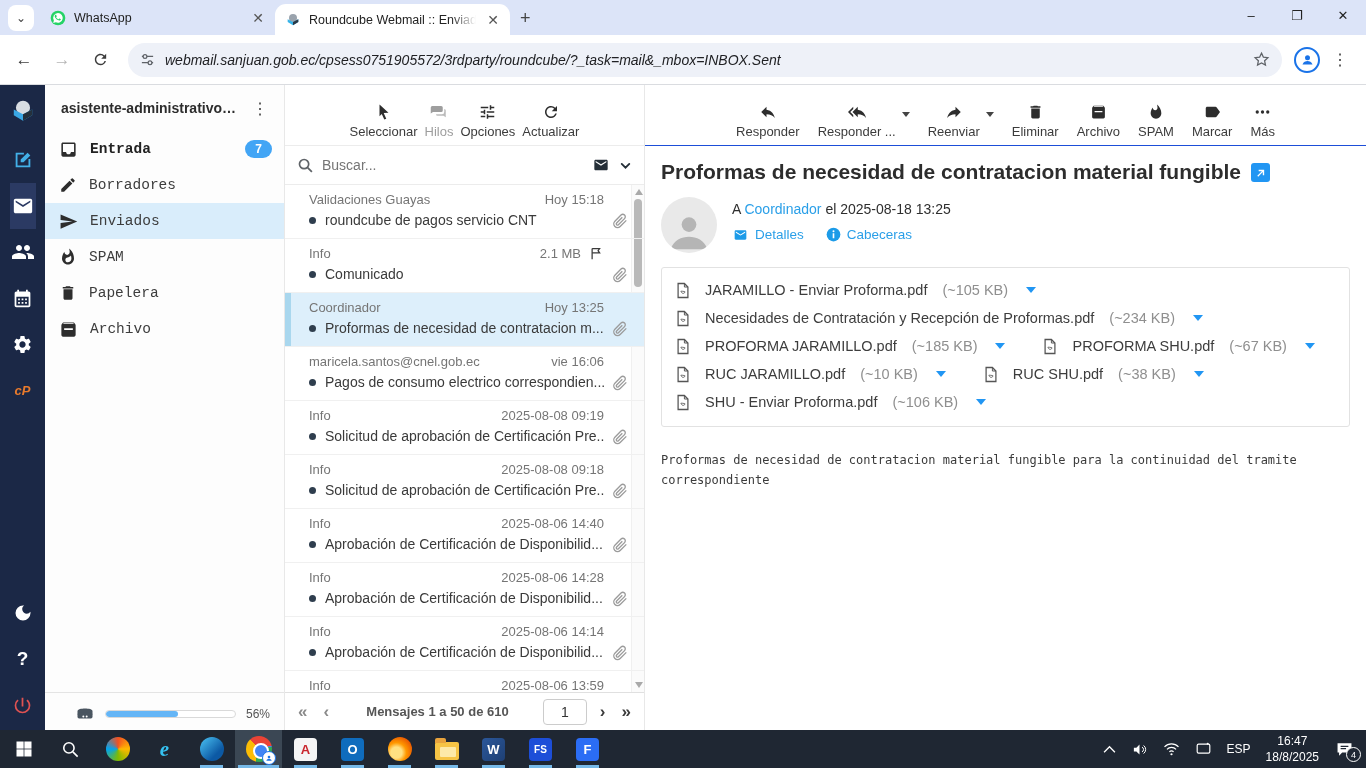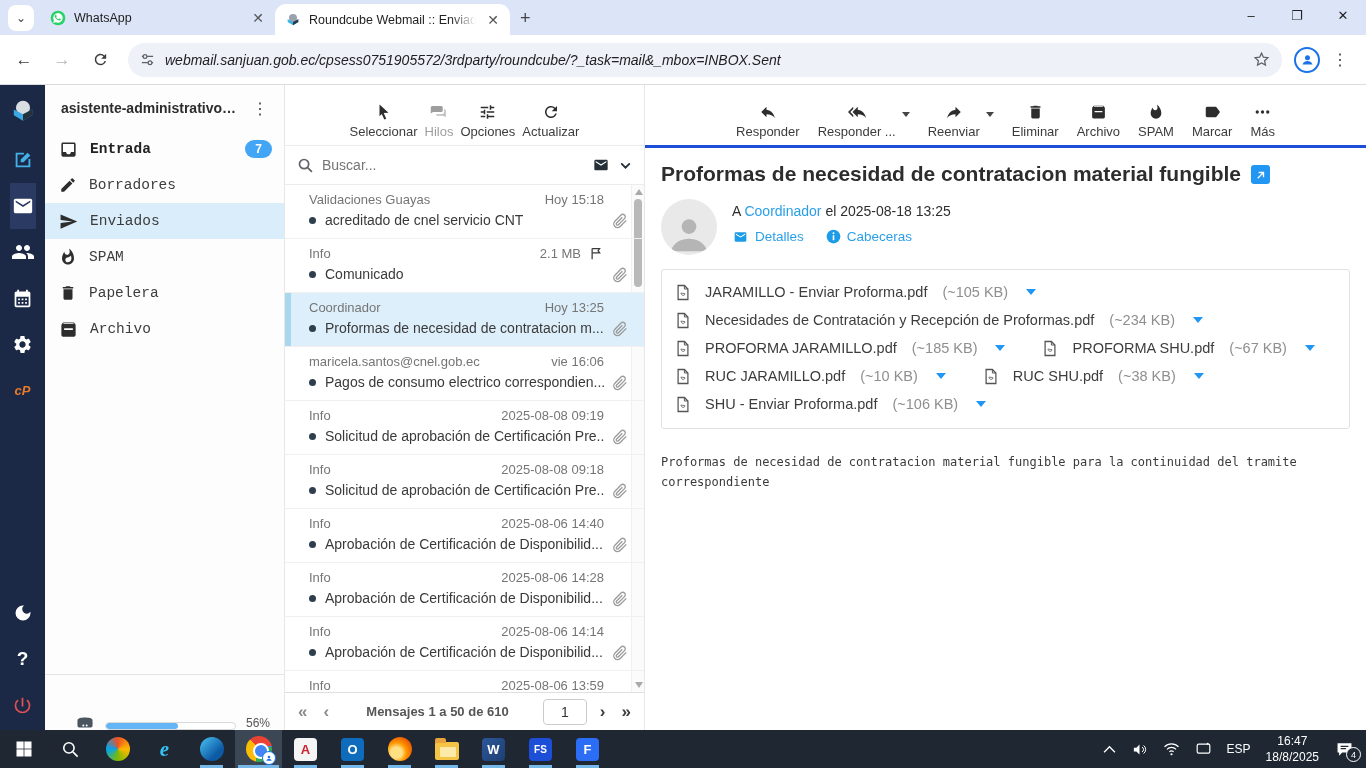--- a/index.html
+++ b/index.html
@@ -39,21 +39,21 @@
 
   .folders-col { width:240px; display:flex; flex-direction:column; flex:none; background:#fdfdfd; border-right:1px solid #e8e8e8; }
   .account-row { height:46px; display:flex; align-items:center; padding:0 10px 0 16px; gap:6px; }
   .account-name { flex:1; font-size:14px; font-weight:bold; color:#2d2d2d; white-space:nowrap; overflow:hidden; text-overflow:ellipsis; }
   .folder { height:36px; display:flex; align-items:center; gap:12px; padding:0 12px 0 14px; font-size:14.5px; color:#3d3d3d; }
   .folder svg { flex:none; }
   .folder.selected { background:#d9edfb; }
   .folder.bold .folder-label { font-weight:bold; color:#222; }
   .folder-label { flex:1; white-space:nowrap; overflow:hidden;font-family:Liberation Mono, monospace; }
   .badge { background:#42a5f5; color:#fff; font-size:12px; font-weight:bold; border-radius:9px; padding:2px 10px; }
-  .quota-row { margin-top:auto; height:56px; border-top:1px solid #e4e4e4; display:flex; align-items:flex-end; gap:10px; padding:4px 14px 0 30px; }
+  .quota-row { margin-top:auto; height:38px; border-top:1px solid #e4e4e4; display:flex; align-items:center; gap:10px; padding:4px 14px 0 30px; }
   .quota-bar { flex:1; height:8px; border:1px solid #d9d9d9; border-radius:5px; background:#fff; overflow:hidden; }
   .quota-fill { height:100%; background:#64b5f6; border-radius:5px; }
   .quota-text { font-size:12px; color:#555; }
 
   .list-col { width:360px; display:flex; flex-direction:column; flex:none; border-right:1px solid #e8e8e8; min-height:0; }
   .list-toolbar { height:60px; display:flex; align-items:flex-end; justify-content:center; gap:7px; padding-bottom:6px; flex:none; }
   .tbtn { display:flex; flex-direction:column; align-items:center; gap:3px; font-size:13px; color:#3c3c3c; }
   .tbtn svg { display:block; }
   .tbtn.disabled { color:#9e9e9e; }
   .search-row { height:40px; border-top:1px solid #ececec; border-bottom:1px solid #ececec; display:flex; align-items:center; padding:0 12px; gap:8px; flex:none; }
@@ -76,21 +76,21 @@
   .clip { position:absolute; right:16px; bottom:9px; }
   .list-footer { height:38px; border-top:1px solid #e0e0e0; display:flex; align-items:center; padding:0 10px; gap:10px; flex:none; }
   .pg { font-size:17px; font-weight:bold; color:#8a8a8a; padding:0 3px; }
   .pg.dark { color:#3c3c3c; }
   .pg-text { flex:1; text-align:center; font-size:13px; font-weight:bold; color:#555; }
   .pg-input { width:44px; height:26px; border:1px solid #ccc; border-radius:4px; text-align:center; font-size:14px; color:#333; }
 
   .view-col { flex:1; display:flex; flex-direction:column; min-height:0; }
   .view-toolbar { height:60px; display:flex; align-items:flex-end; justify-content:center; gap:18px; padding-bottom:6px; flex:none; }
   .tb-caret { width:0; height:0; border-left:4px solid transparent; border-right:4px solid transparent; border-top:5px solid #444; align-self:flex-end; margin:0 0 22px -12px; }
-  .view-body { flex:1; border-top:3px solid #1d4ed8; padding:14px 16px 0 16px; overflow:hidden; }
+  .view-body { flex:1; border-top:1px solid #1d4ed8; padding:14px 16px 0 16px; overflow:hidden; }
   .subject-row { display:flex; align-items:center; gap:10px; }
   .subject { font-size:21px; font-weight:bold; color:#2d2d2d; }
   .extlink { width:19px; height:19px; background:#2196f3; border-radius:3px; display:flex; align-items:center; justify-content:center; flex:none; }
   .header-row { display:flex; gap:15px; margin-top:13px; }
   .avatar { width:56px; height:56px; border-radius:50%; background:#e9e9e9; overflow:hidden; display:flex; align-items:flex-end; justify-content:center; flex:none; }
   .meta-line { font-size:14px; color:#2e2e2e; margin-top:4px; }
   .meta-line a { color:#2a9fe8; text-decoration:none; }
   .meta-actions { display:flex; gap:22px; margin-top:10px; align-items:center; }
   .meta-action { display:flex; align-items:center; gap:6px; font-size:13.5px; color:#2a9fe8; }
   .att-box { margin-top:14px; border:1px solid #e2e2e2; border-radius:3px; padding:8px 14px 10px; }
@@ -346,21 +346,21 @@
       <div class="msg-row">
     <div class="msg-line1">
       <span>Validaciones Guayas</span>
       <span class="msg-meta">
         <span>Hoy 15:18</span>
 
       </span>
     </div>
     <div class="msg-line2">
       <span class="unread-dot"></span>
-      <span class="msg-subject">acreditado de cnel servicio CNT</span>
+      <span class="msg-subject">roundcube de pagos servicio CNT</span>
     </div>
     <svg class="clip" width="16" height="16" viewBox="0 0 24 24" fill="none" stroke="#9b9b9b" stroke-width="2">
               <path d="M21.44 11.05 12.25 20.24a5.6 5.6 0 0 1-7.92-7.92L13.52 3.13a3.73 3.73 0 1 1 5.28 5.28L9.61 17.6a1.87 1.87 0 0 1-2.64-2.64l8.49-8.49"></path>
             </svg>
   </div>
           <div class="msg-row">
     <div class="msg-line1">
       <span>Info</span>
       <span class="msg-meta">
         <span>2.1 MB</span>

